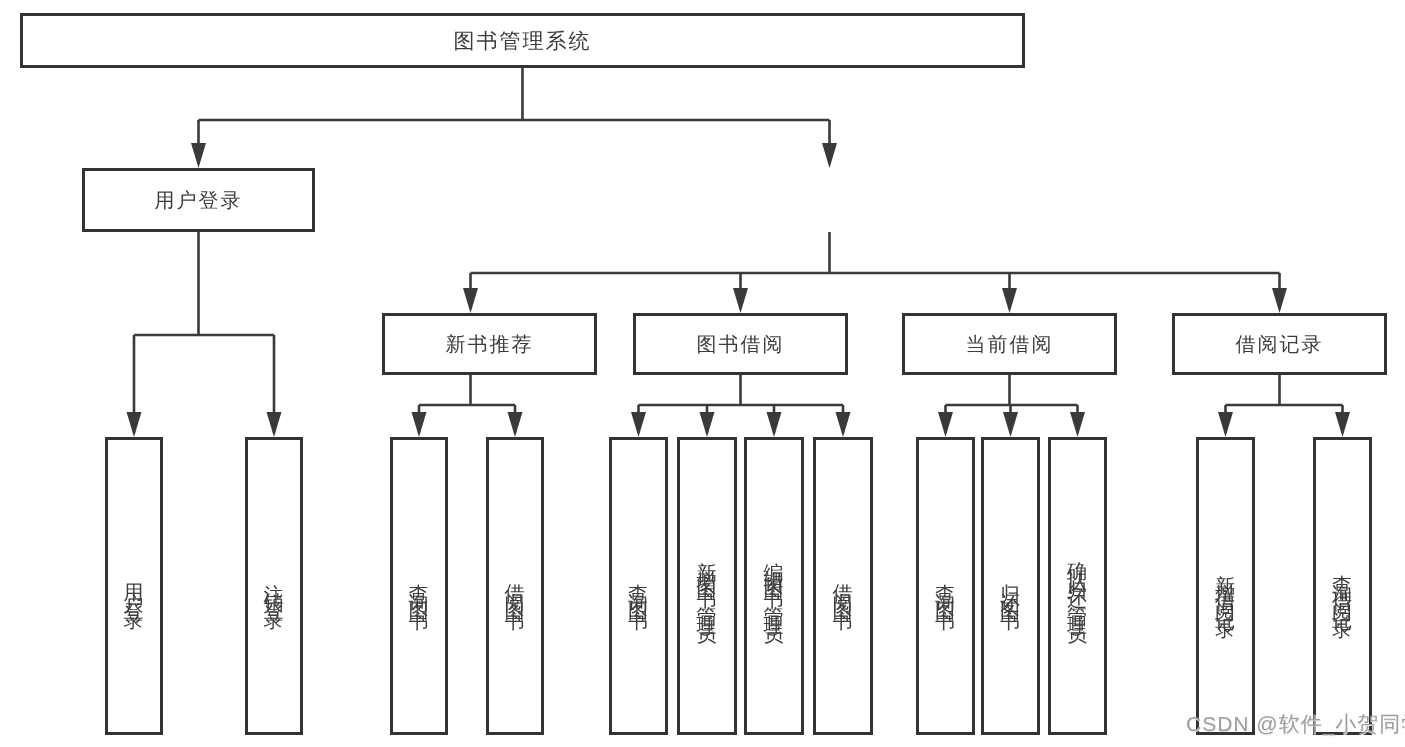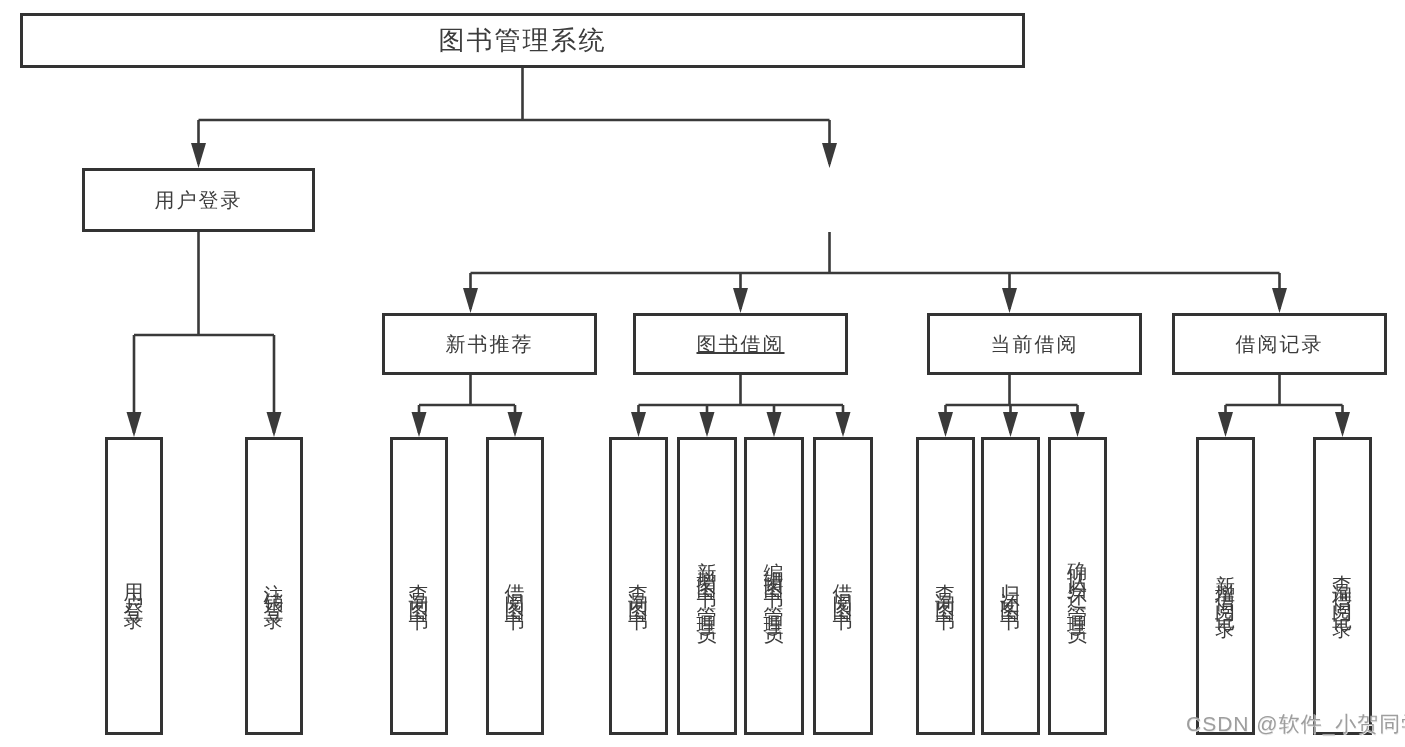--- a/index.html
+++ b/index.html
@@ -28,21 +28,21 @@
     border: 3px solid #333333;
     display: flex;
     align-items: center;
     justify-content: center;
     color: #3c3c3c;
   }
   .node.h {
     font-size: 20px;
     letter-spacing: 2px;
   }
-  .node.root { font-size: 26px; }
+  .node.root { font-size: 21px; }
   .node.leaf span {
     writing-mode: vertical-rl;
     text-orientation: mixed;
     font-size: 20px;
     letter-spacing: 9px;
     line-height: 1;
     white-space: nowrap;
   }
   .watermark {
     position: absolute;
@@ -53,22 +53,22 @@
     letter-spacing: 1px;
     white-space: nowrap;
     text-shadow: 0.5px 0.5px 0 #e8e8e8;
     z-index: 5;
   }
   
   .n-root            { left: 20px;   top: 13px;  width: 1005px; height: 55px; }
   .n-user-login      { left: 82px;   top: 168px; width: 233px;  height: 64px; }
   .n-book-mgmt       { left: 712px;  top: 168px; width: 235px;  height: 64px; }
   .n-new-book-rec    { left: 382px;  top: 313px; width: 215px;  height: 62px; }
-  .n-book-borrow     { left: 633px;  top: 313px; width: 215px;  height: 62px; text-decoration: underline; }
-  .n-current-borrow  { left: 902px;  top: 313px; width: 215px;  height: 62px; margin-left: 25px; }
+  .n-book-borrow     { left: 633px;  top: 313px; width: 215px;  height: 62px; }
+  .n-current-borrow  { left: 902px;  top: 313px; width: 215px;  height: 62px; }
   .n-borrow-records  { left: 1172px; top: 313px; width: 215px;  height: 62px; }
   .leaf { top: 437px; height: 298px; }
   .n-leaf-user-login { left: 105px;  width: 58px; }
   .n-leaf-logout     { left: 245px;  width: 58px; }
   .n-rec-query       { left: 390px;  width: 58px; }
   .n-rec-borrow      { left: 486px;  width: 58px; }
   .n-bb-query        { left: 609px;  width: 59px; }
   .n-bb-add          { left: 677px;  width: 60px; }
   .n-bb-edit         { left: 744px;  width: 60px; }
   .n-bb-borrow       { left: 813px;  width: 60px; }

